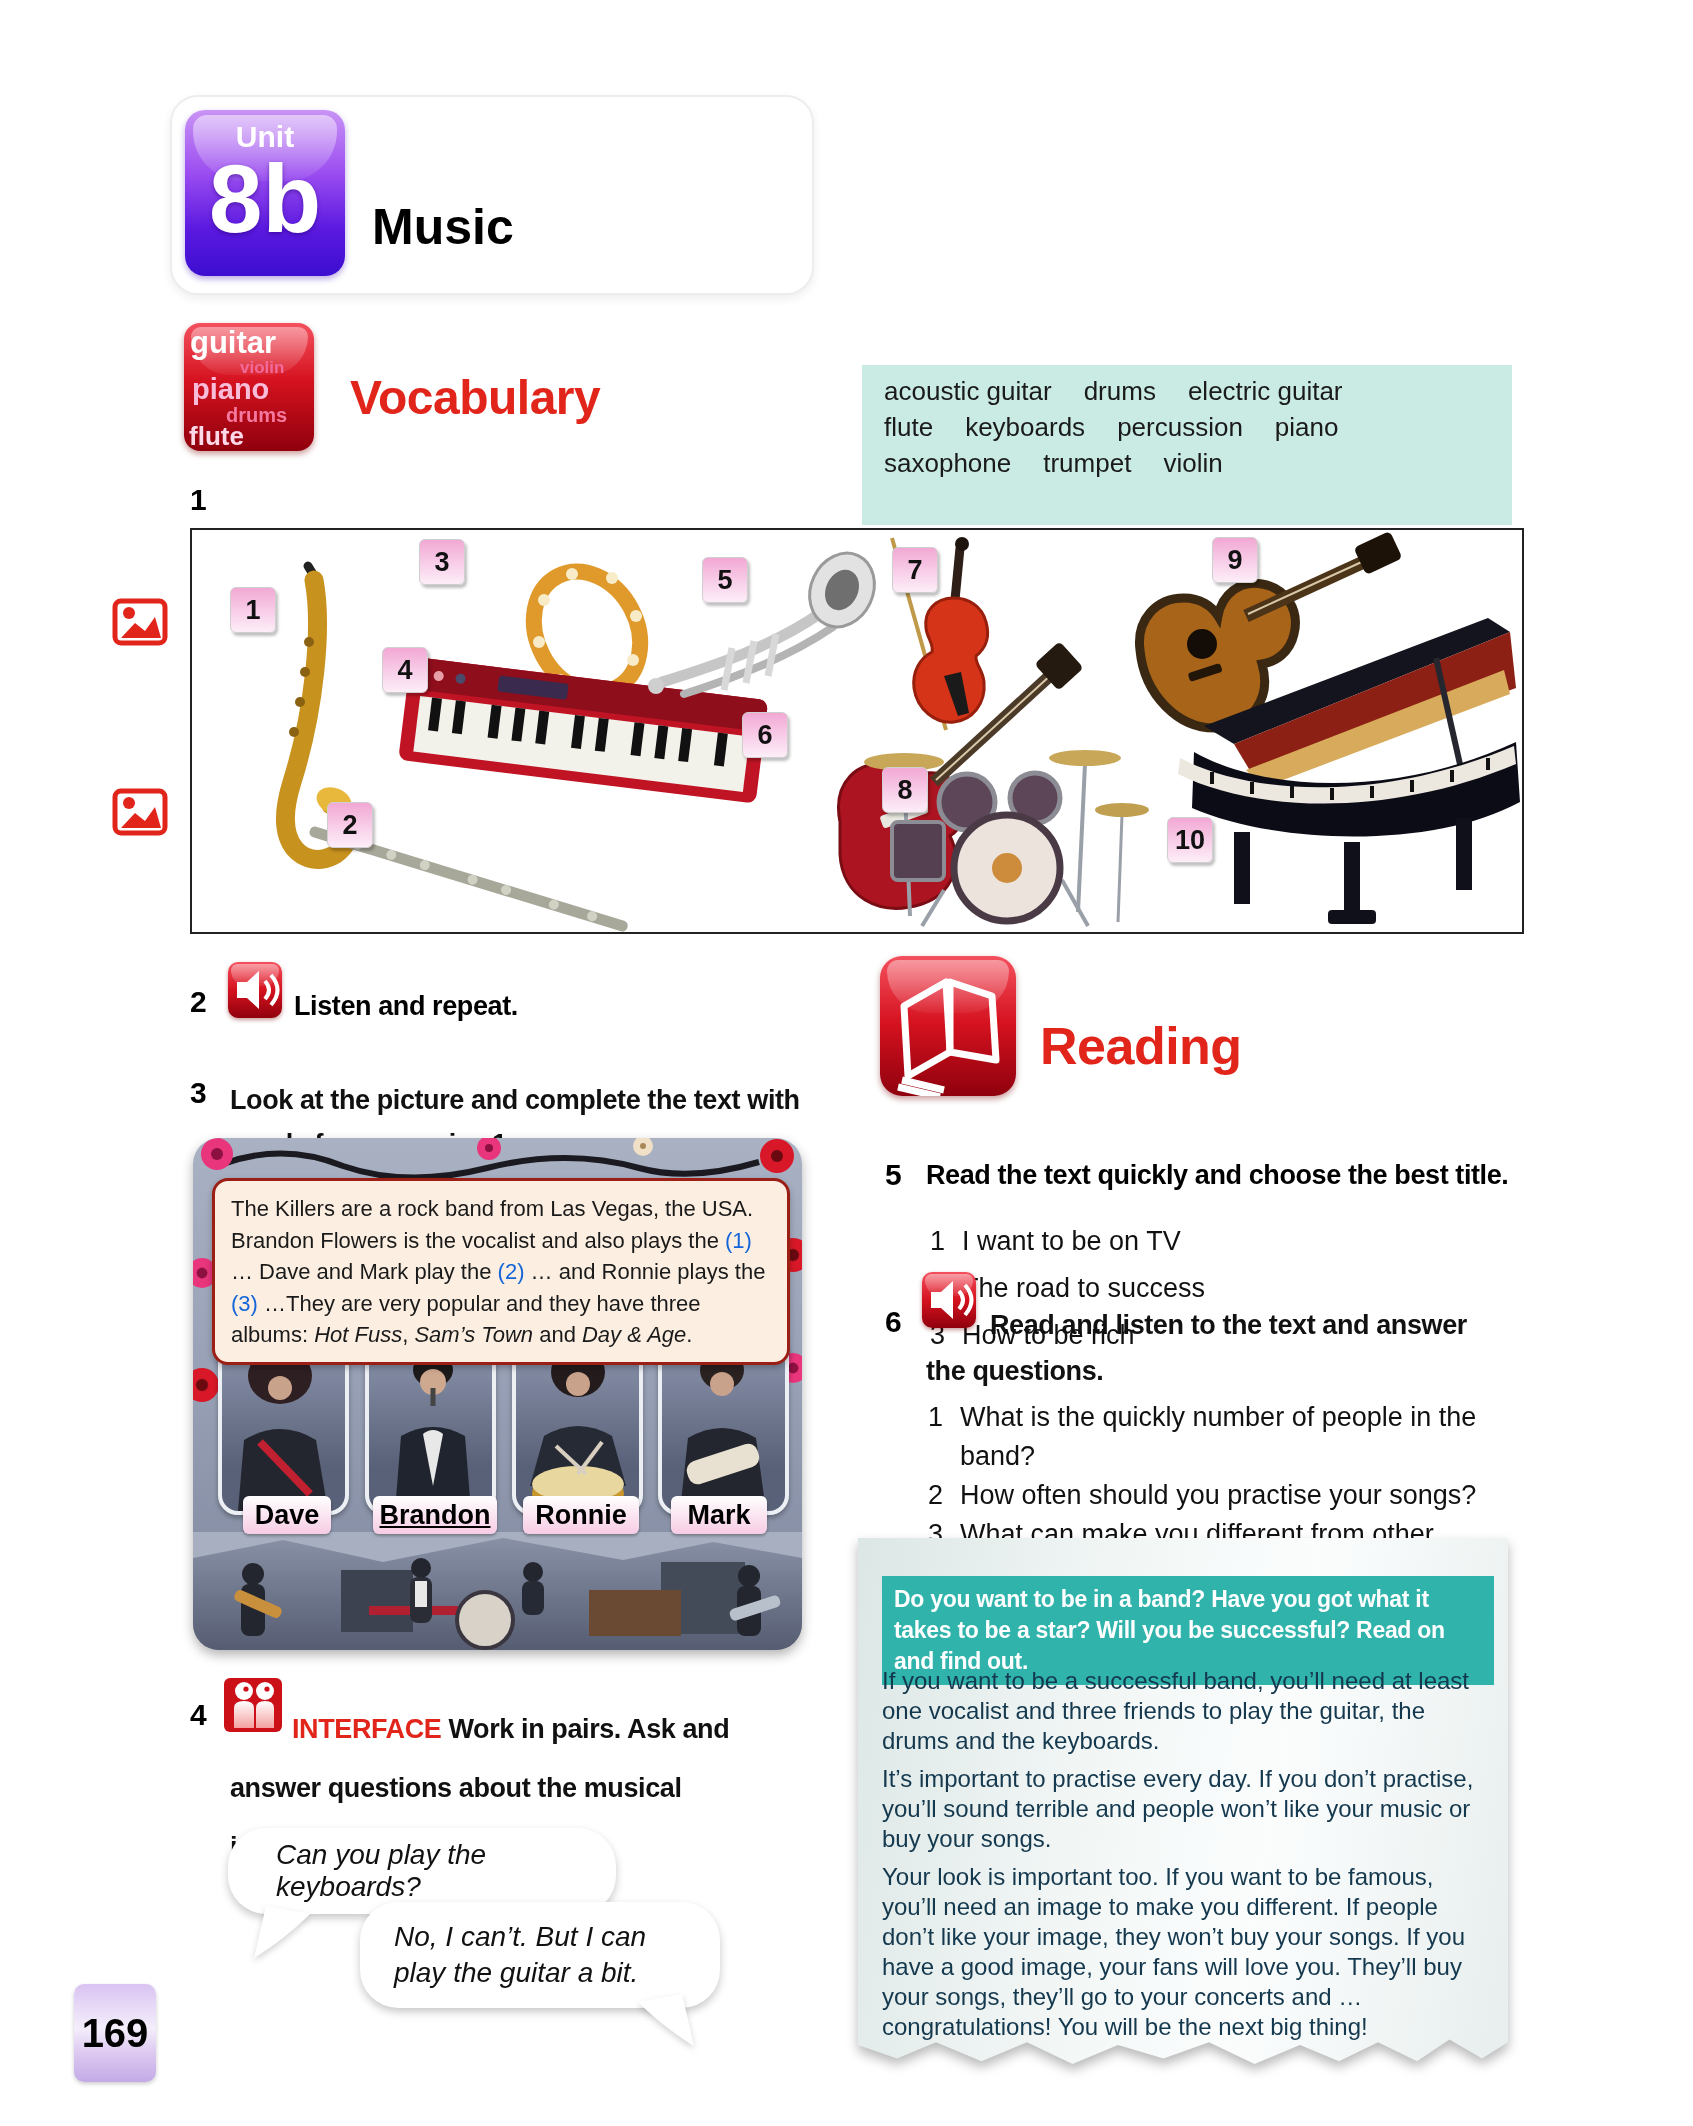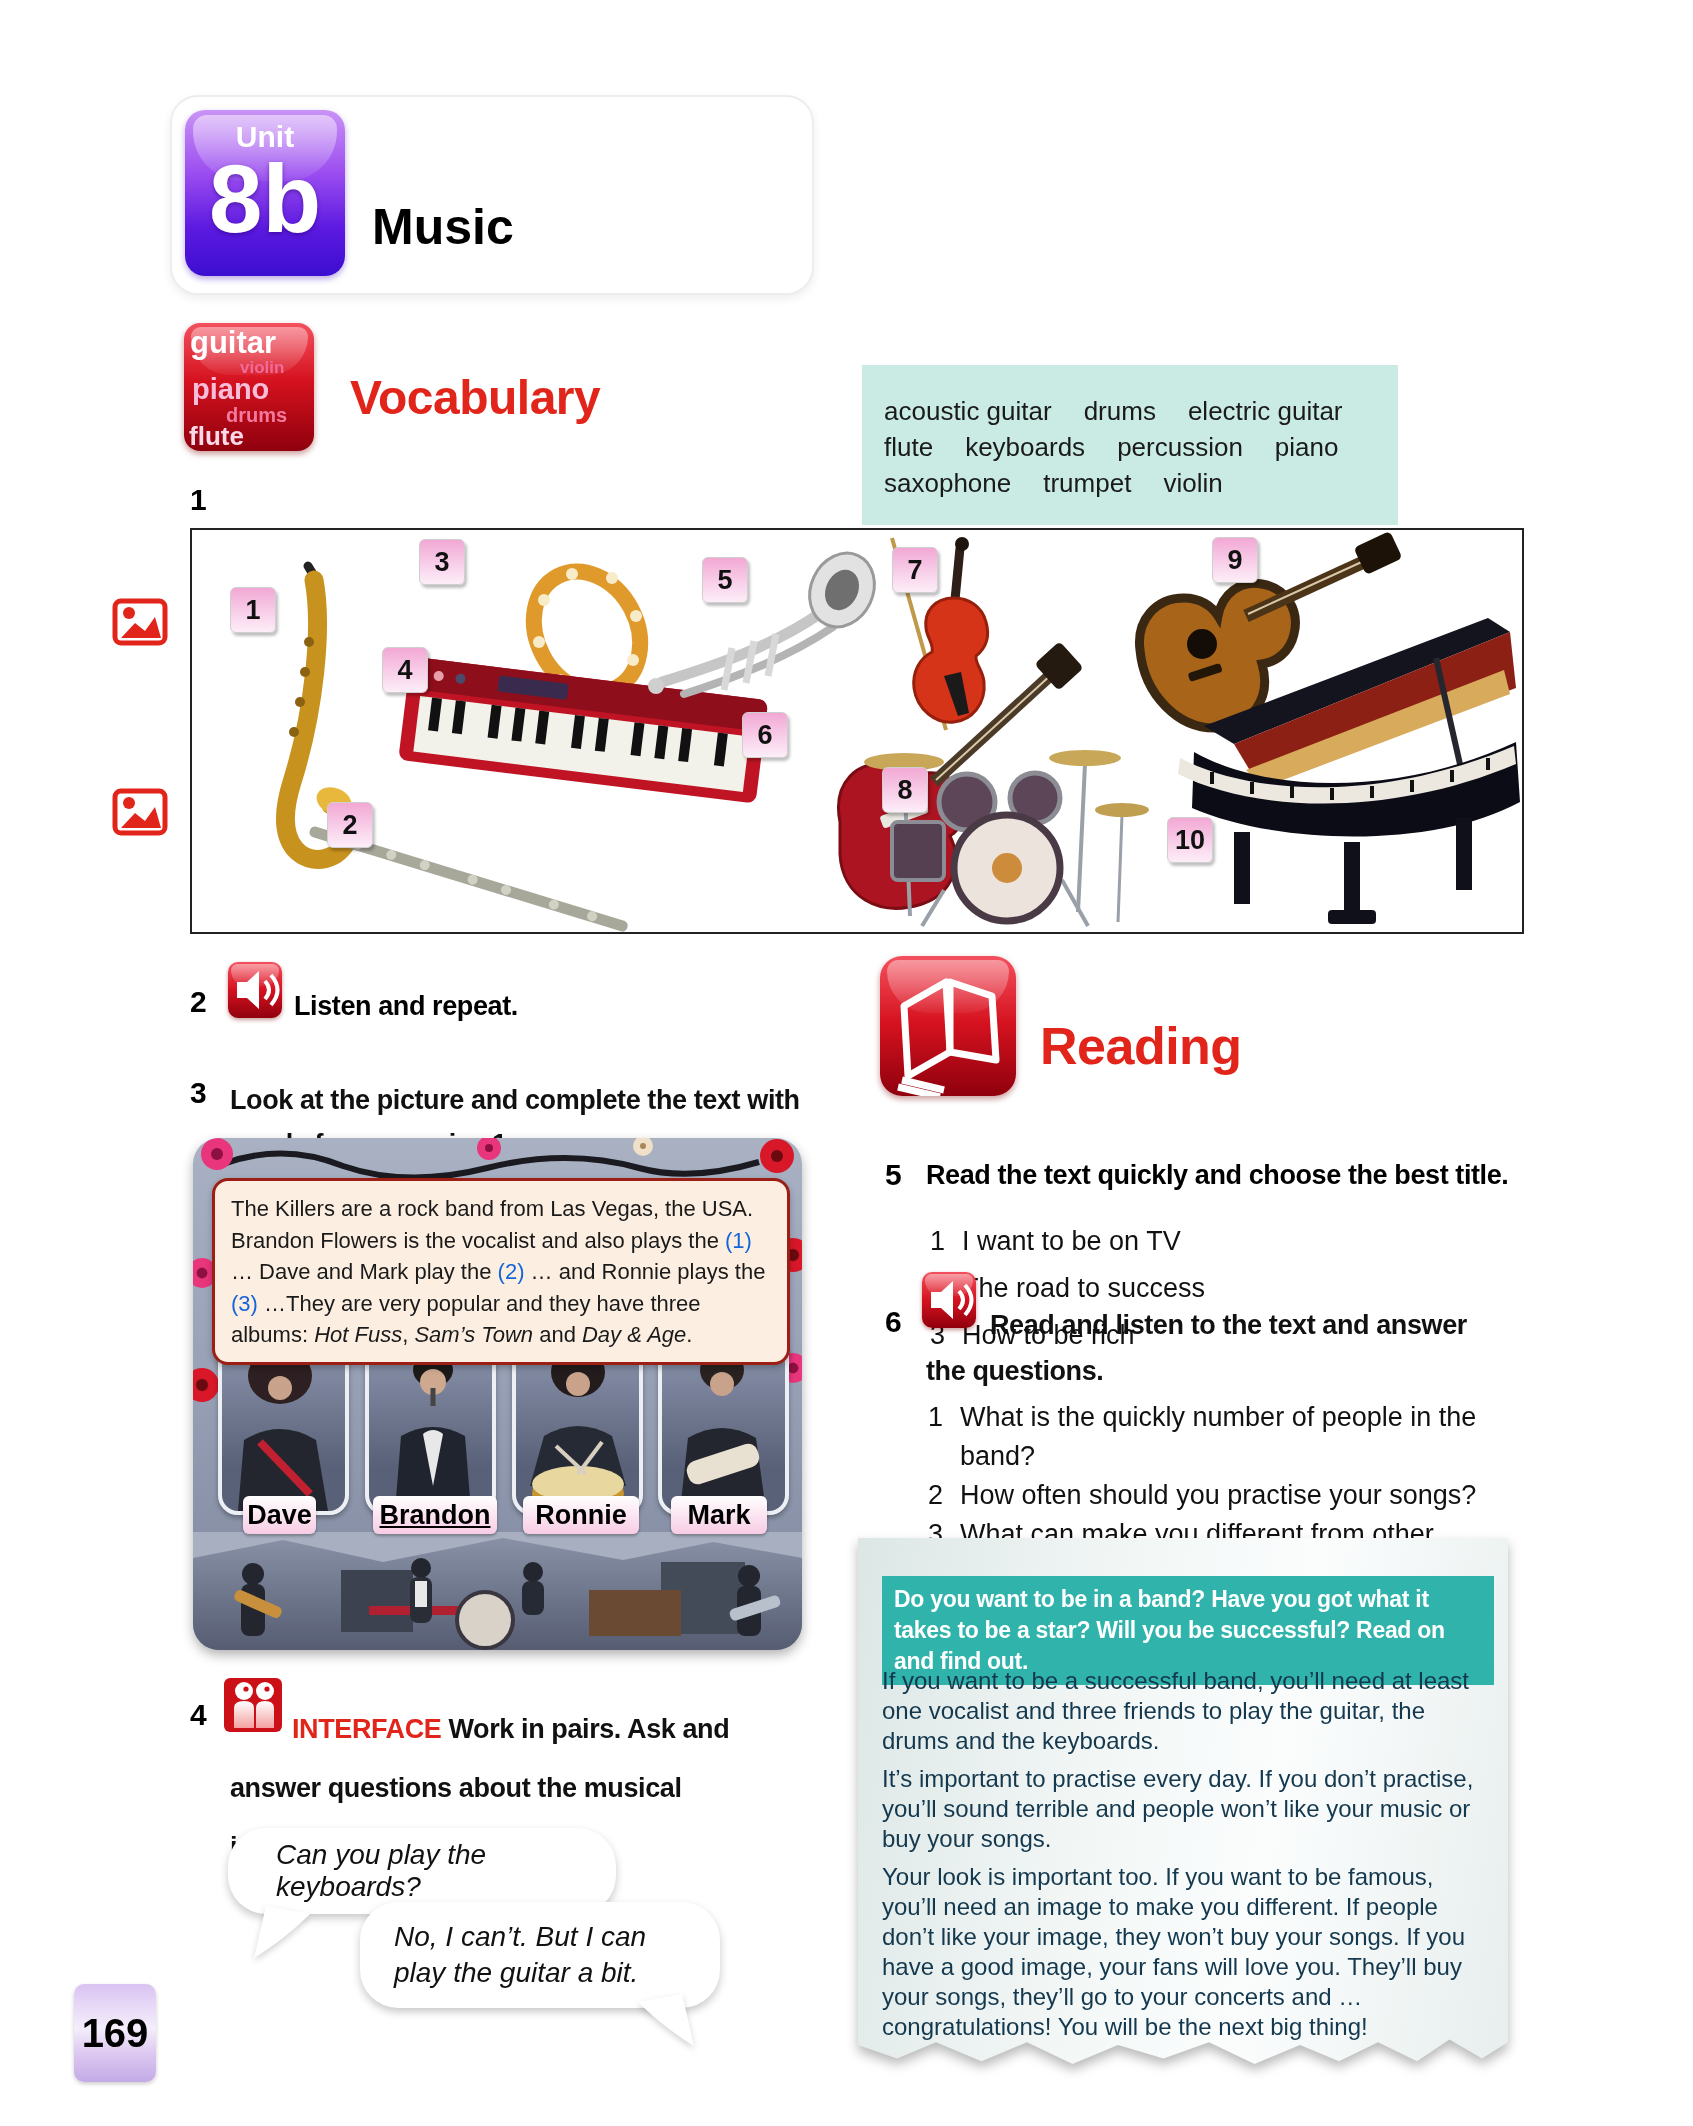--- a/index.html
+++ b/index.html
@@ -35,22 +35,22 @@
   .vw4{left:5px;top:100px;font-size:26px;color:#fbd9e8;}
   .section-title{position:absolute;font-size:48px;font-weight:bold;color:#e1251b;letter-spacing:-0.5px;}
   .reading-icon{position:absolute;left:880px;top:956px;width:136px;height:140px;border-radius:22px;
               background:linear-gradient(180deg,#f4505e 0%,#d5121f 48%,#8f000d 100%);overflow:hidden;
               box-shadow:0 3px 6px rgba(120,0,0,.4);}
   .reading-icon::after{content:"";position:absolute;left:5%;right:5%;top:3%;height:38%;border-radius:12px 12px 44px 44px;
               background:linear-gradient(rgba(255,255,255,.42),rgba(255,255,255,.05));}
   .reading-icon svg{position:relative;z-index:2;}
 
   
-  .word-box{position:absolute;left:862px;top:365px;width:536px;height:160px;background:#c9ebe3;
-            box-sizing:border-box;padding:28px 22px;}
+  .word-box{position:absolute;left:862px;top:365px;width:650px;height:160px;background:#c9ebe3;
+            box-sizing:border-box;padding:8px 22px;}
   .wordbox-row{display:flex;gap:32px;font-size:26px;line-height:36px;color:#1a1a1a;}
 
   
   .ex-num{position:absolute;font-size:30px;font-weight:bold;color:#000;}
   .ex-instr{position:absolute;font-size:27px;font-weight:bold;color:#000;letter-spacing:-0.4px;}
   .nowrap{white-space:nowrap;}
   .audio-icon{position:absolute;width:54px;height:56px;border-radius:10px;
               background:linear-gradient(180deg,#f4505e 0%,#d5121f 50%,#90000d 100%);overflow:hidden;
               box-shadow:0 2px 4px rgba(120,0,0,.4);}
   .audio-icon::after{content:"";position:absolute;left:6%;right:6%;top:4%;height:38%;border-radius:8px 8px 20px 20px;
@@ -394,21 +394,21 @@
     </div>
     <div class="member-photo" style="left:465px;">
       <svg width="123" height="175" viewBox="0 0 123 175">
           <ellipse cx="60" cy="34" rx="22" ry="20" fill="#2a2220"></ellipse>
           <circle cx="60" cy="48" r="12" fill="#c9a28c"></circle>
           <path d="M18,175 L26,102 q34,-20 68,0 L104,175 z" fill="#23262e"></path>
           <rect x="24" y="116" width="74" height="24" rx="10" fill="#e8e0d0" transform="rotate(-18 61 128)"></rect>
         </svg>
     </div>
 
-    <div class="member-label" style="left:50px;width:73px;">Dave</div>
+    <div class="member-label" style="left:50px;width:88px;">Dave</div>
     <div class="member-label" style="left:180px;width:124px;text-decoration:underline;">Brandon</div>
     <div class="member-label" style="left:330px;width:116px;">Ronnie</div>
     <div class="member-label" style="left:478px;width:96px;">Mark</div>
 
     <svg class="band-stage" viewBox="0 0 609 118">
       <defs>
           <linearGradient id="stg" x1="0" y1="0" x2="0" y2="1">
         <stop offset="0" stop-color="#8a93a8"></stop>
             <stop offset="1" stop-color="#565d72"></stop>
           </linearGradient>

